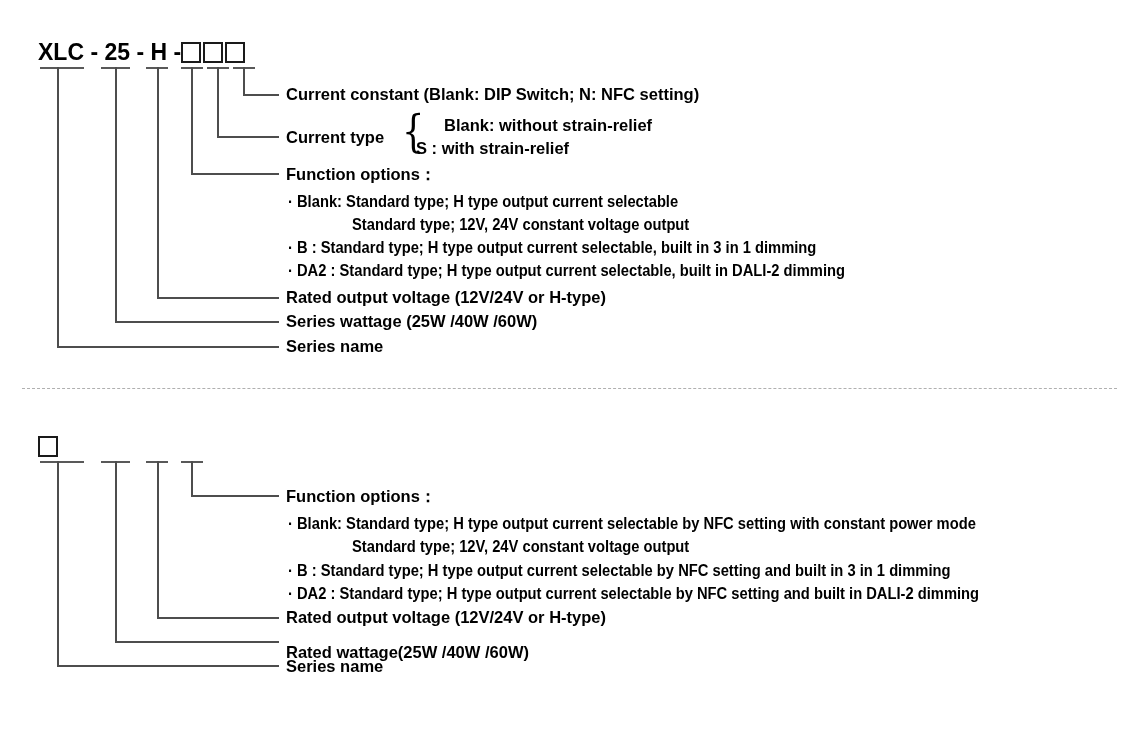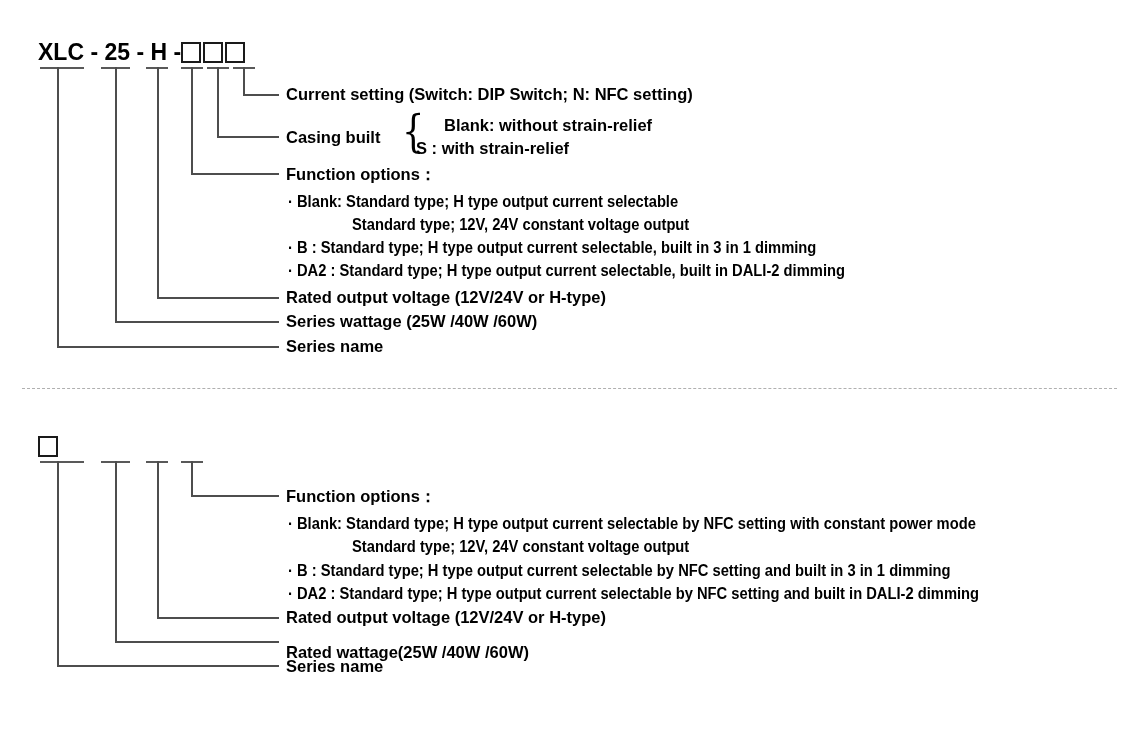--- a/index.html
+++ b/index.html
@@ -106,23 +106,23 @@
 
     <div class="lv" style="left:157px;top:67px;height:231px;"></div>
     <div class="lh" style="left:157px;top:297px;width:122px;"></div>
 
     <div class="lv" style="left:115px;top:67px;height:255px;"></div>
     <div class="lh" style="left:115px;top:321px;width:164px;"></div>
 
     <div class="lv" style="left:57px;top:67px;height:280px;"></div>
     <div class="lh" style="left:57px;top:346px;width:222px;"></div>
 
-    <div class="lbl" style="left:286px;top:85px;">Current setting (Switch: DIP Switch; N: NFC setting)</div>
+    <div class="lbl" style="left:286px;top:85px;">Current constant (Blank: DIP Switch; N: NFC setting)</div>
 
-    <div class="lbl" style="left:286px;top:128px;">Casing built</div>
+    <div class="lbl" style="left:286px;top:128px;">Current type</div>
     <div class="brace" style="left:402px;top:110px;">{</div>
     <div class="lbl" style="left:444px;top:116px;">Blank: without strain-relief</div>
     <div class="lbl" style="left:416px;top:139px;">S        : with strain-relief</div>
 
     <div class="lbl" style="left:286px;top:165px;">Function options：</div>
     <div class="sub" style="left:288px;top:192px;">· Blank: Standard type; H type output current selectable</div>
     <div class="sub" style="left:352px;top:215px;">Standard type; 12V, 24V constant voltage output</div>
     <div class="sub" style="left:288px;top:238px;">· B      : Standard type; H type output current selectable, built in 3 in 1 dimming</div>
     <div class="sub" style="left:288px;top:261px;">· DA2  : Standard type; H type output current selectable, built in DALI-2 dimming</div>
 

